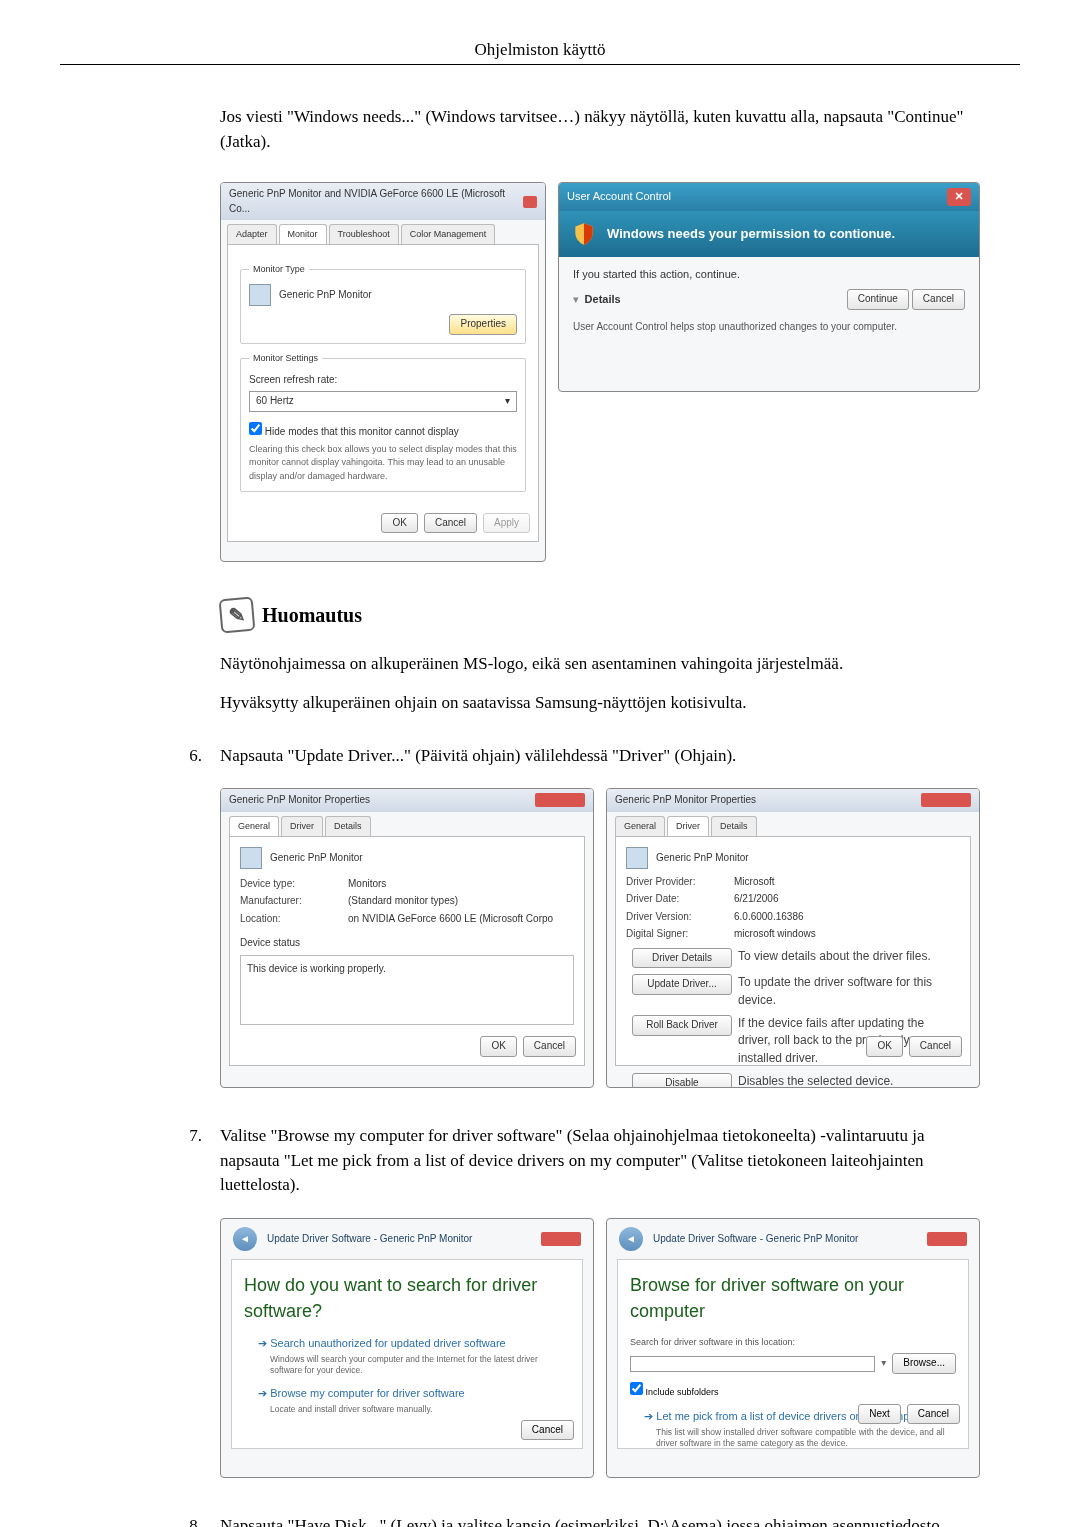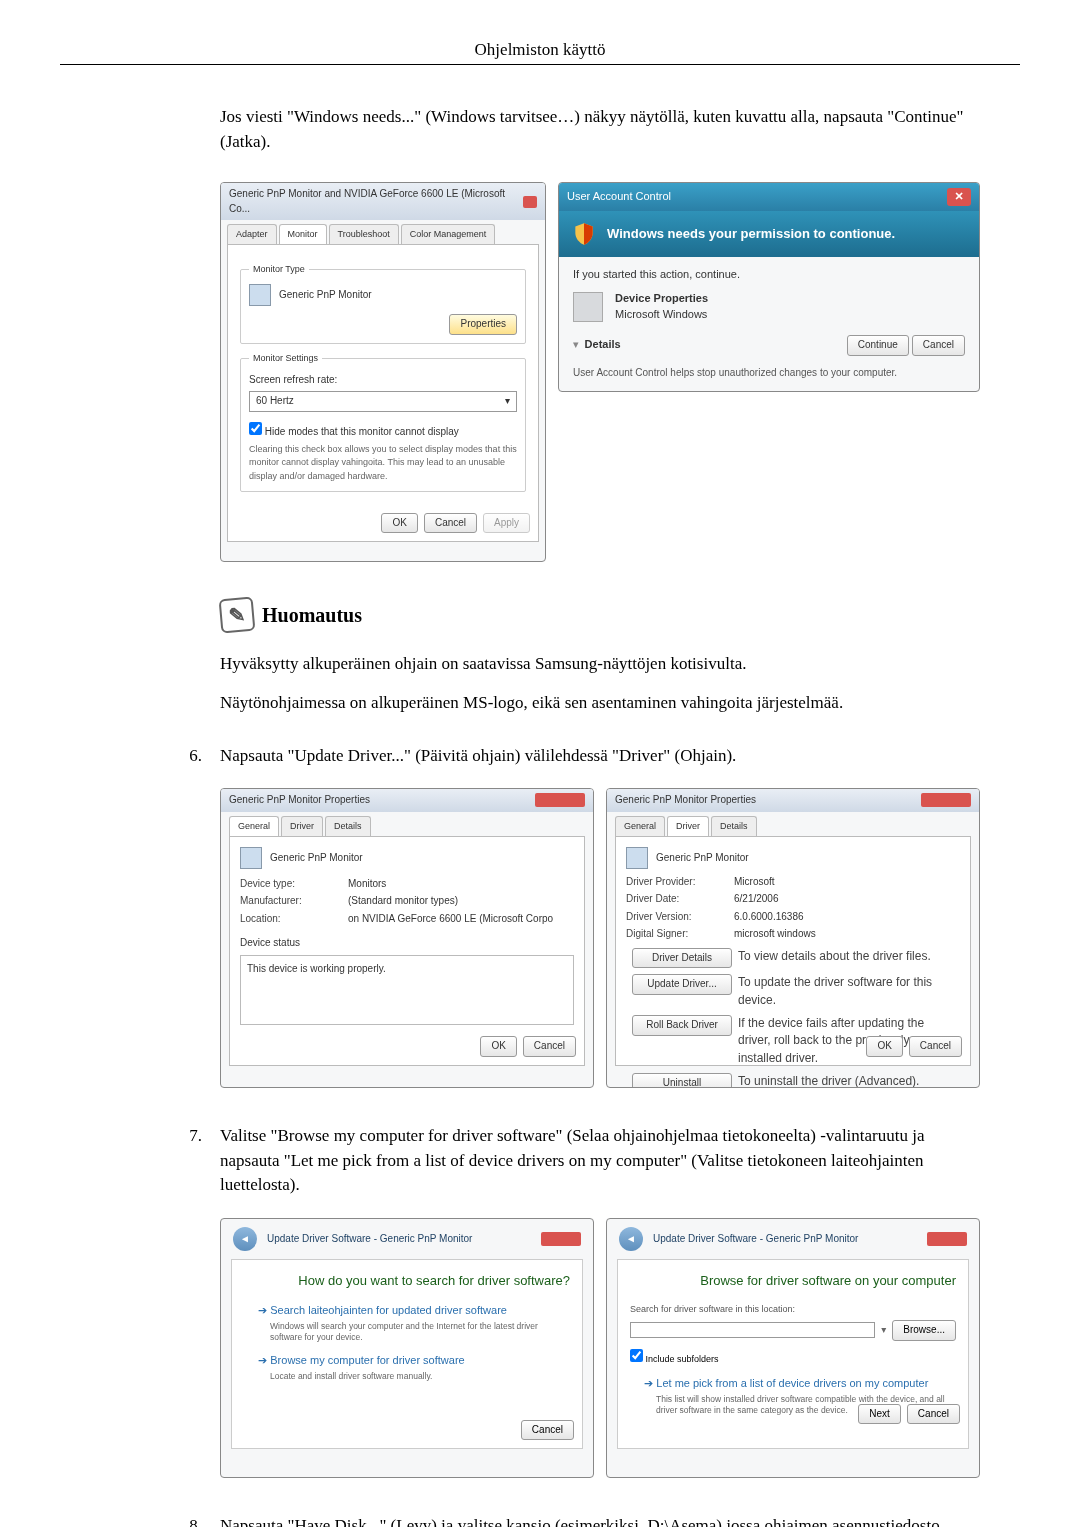--- a/index.html
+++ b/index.html
@@ -90,21 +90,21 @@
   .btnrow .mini-btn { width:100px; text-align:center; }
   .btnrow .desc { flex:1; font-size:12px; color:#444; }
 
   
   .winE, .winF { width: 400px; height: 260px; }
   .winE, .winF { background:#f6f7f8; border:1px solid #888; border-radius:4px; overflow:hidden; font-family:"Segoe UI", Tahoma, sans-serif; }
   .wiz-top { padding:8px 12px; display:flex; align-items:center; gap:10px; font-size:10px; color:#246; }
   .backarr { width:24px;height:24px;border-radius:50%;background:linear-gradient(#8fb8dd,#5e8fbd);display:flex;align-items:center;justify-content:center;color:#fff;}
   .winE .wiz-top .redm, .winF .wiz-top .redm { margin-left:auto; width:40px;height:14px;background:#d9534f;border-radius:2px; }
   .wiz-body { background:#fff; margin:0 10px 10px 10px; border:1px solid #ccc; height:190px; padding:12px; position:relative; font-size:10px; }
-  .wiz-h { color:#1a5f1a; font-size:13px; margin-bottom:12px;text-align:right; }
+  .wiz-h { color:#1a5f1a; font-size:18px; margin-bottom:12px; }
   .opt { color:#2a6fae; margin:6px 0 2px 14px; font-size:11px; }
   .opt::before { content:"➔ "; color:#2a6fae; }
   .optdesc { color:#666; font-size:8.5px; margin:0 0 10px 26px; line-height:1.3; }
   .browse-row { display:flex; gap:6px; margin:4px 0 8px 0; align-items:center;}
   .browse-row input { flex:1; border:1px solid #999; padding:2px 4px; font-size:9px; background:#fff; color:#2a6fae; }
 </style>
 </head>
 <body>
 
 <div class="page-header">
@@ -166,48 +166,41 @@
       </div>
       <div class="uac-banner">
         <svg class="shield" viewBox="0 0 24 24">
             <path fill="#f6c24a" d="M12 2l8 3v6c0 5-3.5 9-8 11-4.5-2-8-6-8-11V5l8-3z"></path>
             <path fill="#d83b01" d="M12 2v20c4.5-2 8-6 8-11V5l-8-3z"></path>
           </svg>
         <span>Windows needs your permission to contionue.</span>
       </div>
       <div class="uac-body">
         <div>If you started this action, continue.</div>
-        <div class="uac-box">
-          <span class="ico"></span>
-          <div>
-            <div style="font-weight:bold;">Device Properties</div>
-            <div>Microsoft Windows</div>
-          </div>
-        </div>
         <div class="uac-detail">
           <span style="display:flex;align-items:center;gap:6px;">
             <span style="color:#888;">▾</span>
             <b>Details</b>
           </span>
           <span>
             <span class="mini-btn">Continue</span>
             <span class="mini-btn">Cancel</span>
           </span>
         </div>
         <div class="footnote">User Account Control helps stop unauthorized changes to your computer.</div>
       </div>
     </div>
   </div>
 
   <div class="note-row">
     <div class="note-icon">✎</div>
     <div class="note-title">Huomautus</div>
   </div>
+  <p class="note-text">Näytönohjaimessa on alkuperäinen MS-logo, eikä sen asentaminen vahingoita järjestelmää.</p>
   <p class="note-text">Hyväksytty alkuperäinen ohjain on saatavissa Samsung-näyttöjen kotisivulta.</p>
-  <p class="note-text">Näytönohjaimessa on alkuperäinen MS-logo, eikä sen asentaminen vahingoita järjestelmää.</p>
 
   <div class="ol-item">
     <div class="ol-num">6.</div>
     <div class="ol-body">Napsauta "Update Driver..." (Päivitä ohjain) välilehdessä "Driver" (Ohjain).</div>
   </div>
 
   <div class="dual-fig">
     <div class="win winC">
       <div class="titlebar">
           <span>Generic PnP Monitor Properties</span>
@@ -282,20 +275,24 @@
               <span class="mini-btn">Driver Details</span>
               <span class="desc">To view details about the driver files.</span>
             </div>
           <div class="btnrow">
               <span class="mini-btn">Update Driver...</span>
               <span class="desc">To update the driver software for this device.</span>
             </div>
           <div class="btnrow">
               <span class="mini-btn">Roll Back Driver</span>
               <span class="desc">If the device fails after updating the driver, roll back to the previously installed driver.</span>
+            </div>
+          <div class="btnrow">
+              <span class="mini-btn">Disable</span>
+              <span class="desc">Disables the selected device.</span>
             </div>
           <div class="btnrow">
               <span class="mini-btn">Uninstall</span>
               <span class="desc">To uninstall the driver (Advanced).</span>
             </div>
         </div>
         <div class="bottom-btns">
           <span class="mini-btn">OK</span>
           <span class="mini-btn">Cancel</span>
         </div>
@@ -310,21 +307,21 @@
 
   <div class="dual-fig">
     <div class="winE">
       <div class="wiz-top">
         <span class="backarr">◄</span>
         <span>Update Driver Software - Generic PnP Monitor</span>
         <span class="redm"></span>
       </div>
       <div class="wiz-body">
         <div class="wiz-h">How do you want to search for driver software?</div>
-        <div class="opt">Search laiteohjainten for updated driver software</div>
+        <div class="opt">Search unauthorized for updated driver software</div>
         <div class="optdesc">Windows will search your computer and the Internet for the latest driver software for your device.</div>
         <div class="opt">Browse my computer for driver software</div>
         <div class="optdesc">Locate and install driver software manually.</div>
         <div style="position:absolute;bottom:8px;right:8px;">
           <span class="mini-btn">Cancel</span>
         </div>
       </div>
     </div>
 
     <div class="winF">

